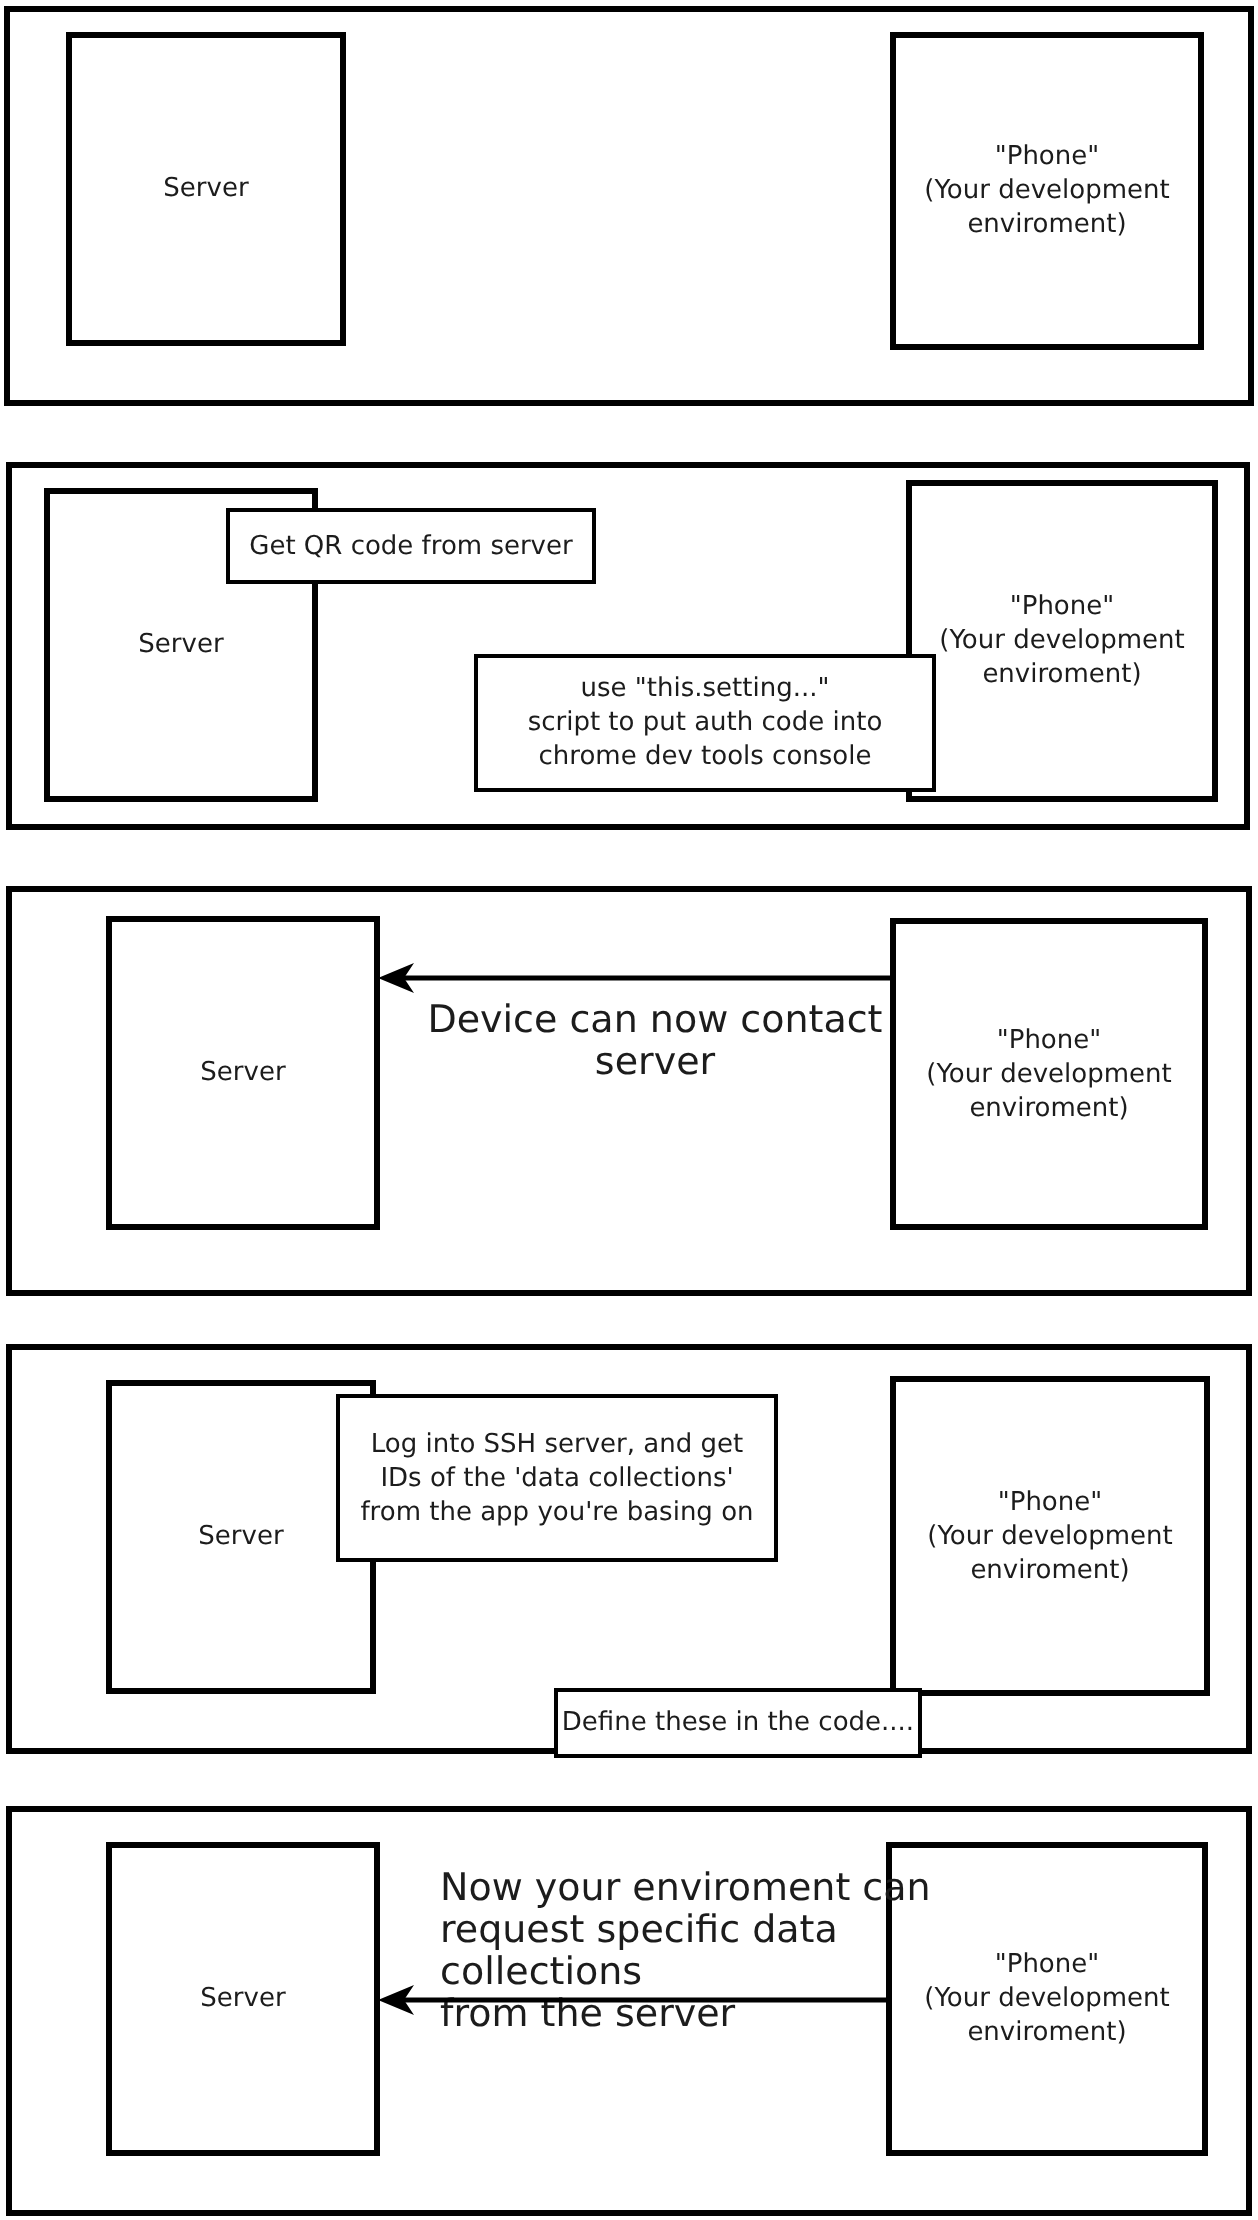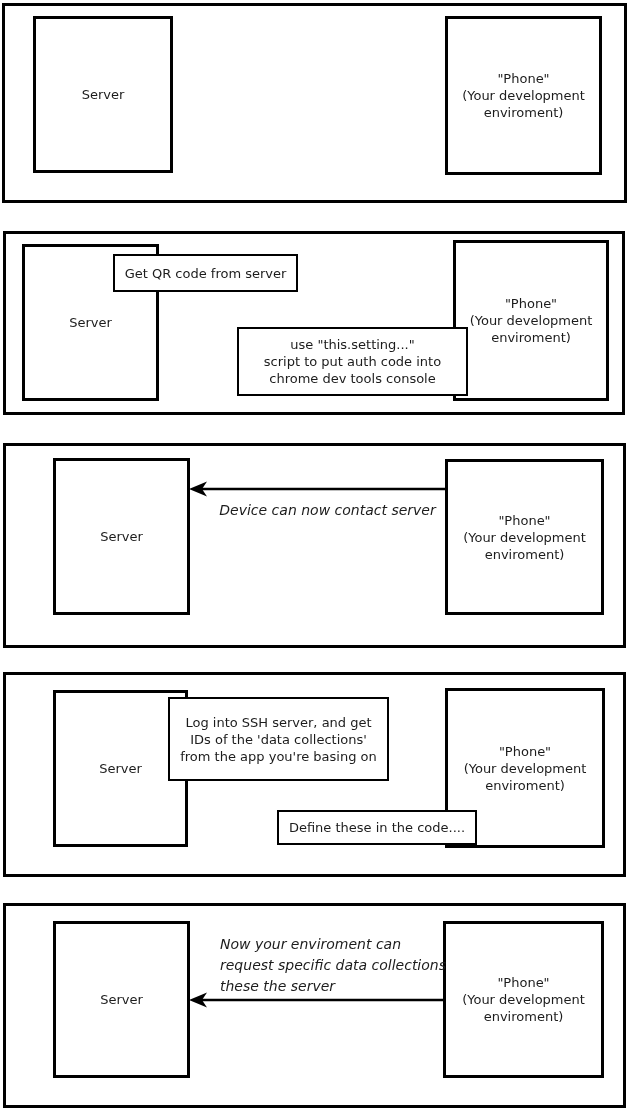--- a/index.html
+++ b/index.html
@@ -39,24 +39,23 @@
     display: flex;
     align-items: center;
     justify-content: center;
     text-align: center;
     font-size: 13px;
     line-height: 17px;
     white-space: pre-line;
   }
   .caption {
     position: absolute;
-    font-size: 14px;
+    font-size: 19px;
     line-height: 21px;
     white-space: pre-line;
-    font-style: italic;
   }
   .caption.centered { text-align: center; }
   .arrow { position: absolute; }
 </style>
 </head>
 <body>
 
 <div class="screen">
 
   <div class="frame" style="left:2px; top:3px; width:625px; height:200px;"></div>
@@ -109,34 +108,34 @@
   <div class="node" style="left:445px; top:688px; width:160px; height:160px;">
     <span>"Phone"
 (Your development
 enviroment)</span>
   </div>
   <div class="labelbox" style="left:168px; top:697px; width:221px; height:84px;">
     <span>Log into SSH server, and get
 IDs of the 'data collections'
 from the app you're basing on</span>
   </div>
-  <div class="labelbox" style="left:277px; top:810px; width:200px; height:35px;">
+  <div class="labelbox" style="left:277px; top:844px; width:184px; height:35px;">
     <span>Define these in the code....</span>
   </div>
 
   <div class="frame" style="left:3px; top:903px; width:623px; height:205px;"></div>
   <div class="node" style="left:53px; top:921px; width:137px; height:157px;">
     <span>Server</span>
   </div>
   <div class="node" style="left:443px; top:921px; width:161px; height:157px;">
     <span>"Phone"
 (Your development
 enviroment)</span>
   </div>
   <div class="caption" style="left:220px; top:934px; width:260px;">Now your  enviroment can
 request specific data collections
- these the server</div>
+ from the server</div>
   <svg class="arrow" style="left:188px; top:990px;" width="256" height="20" viewBox="0 0 256 20">
     <line x1="255" y1="10" x2="12" y2="10" stroke="#000" stroke-width="2.5"></line>
     <polygon points="1,10 19,2.5 14,10 19,17.5" fill="#000"></polygon>
   </svg>
 
 </div>
 
 </body></html>

